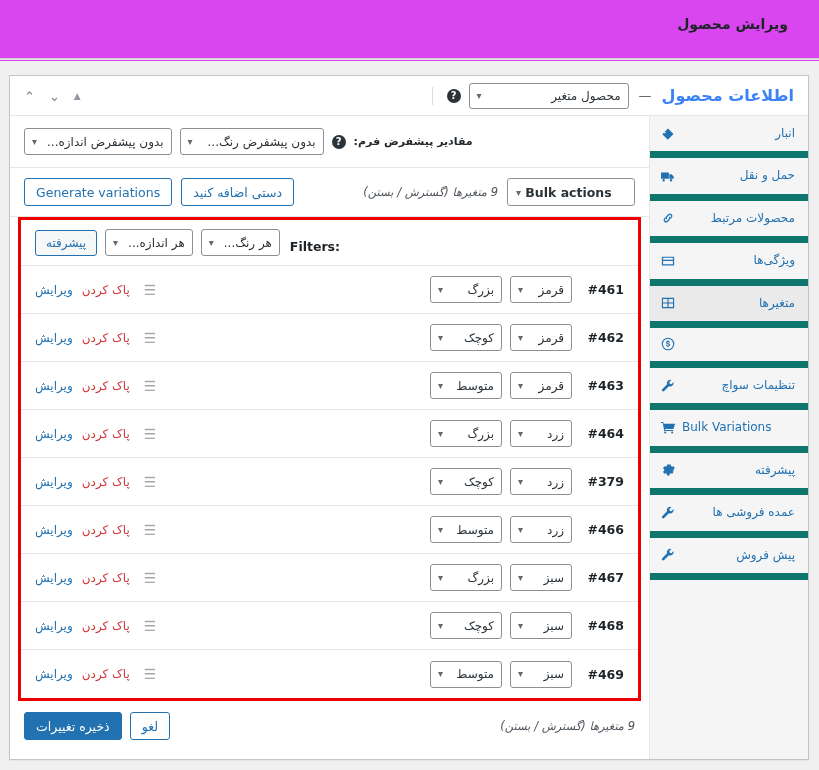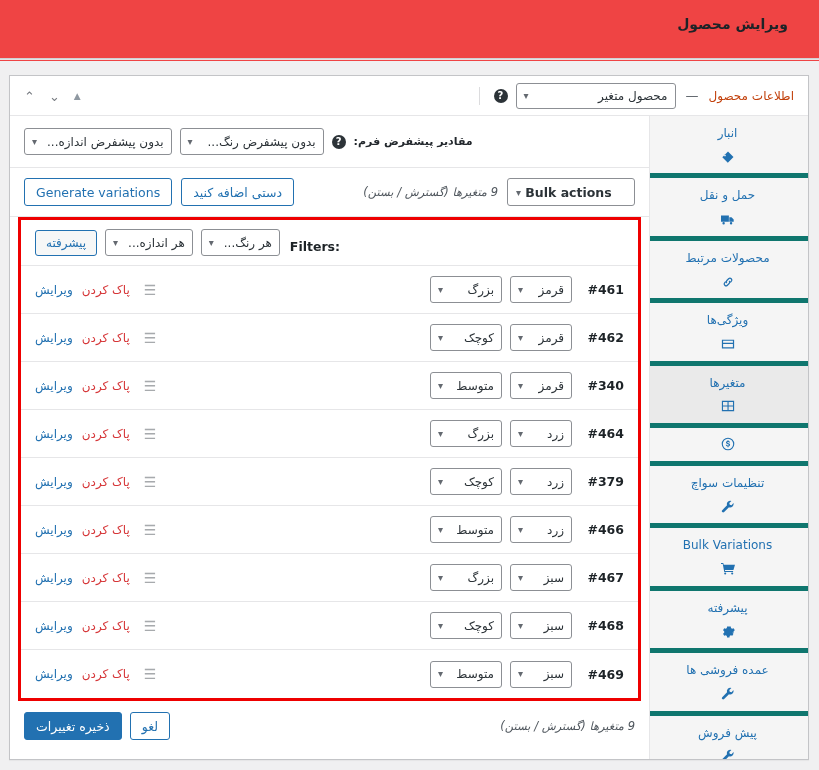--- a/index.html
+++ b/index.html
@@ -15,21 +15,21 @@
   #page {
     position: relative;
     width: 819px; height: 770px;
     background: #f0f0f1;
     direction: rtl;
   }
 
   
   .top-strip {
     position: absolute; top: 0; left: 0; width: 819px; height: 61px;
-    background: #ef4444;
+    background: #d946ef;
   }
   .page-title {
     position: absolute; top: 16px; right: 31px;
     font-size: 14px; font-weight: bold; color: #1d2327;
     letter-spacing: 0;
   }
   .top-rule {
     position: absolute; top: 58px; right: 0; width: 819px;
     height: 2px;
     background: linear-gradient(to bottom, #c9c9cc 0%, #dcdcde 60%, #eeeef0 100%);
@@ -50,21 +50,21 @@
     position: relative;
     height: 40px;
     border-bottom: 1px solid #e6e6e8;
     display: flex; align-items: center;
   }
   .pb-header-right {
     display: flex; align-items: center; gap: 8px;
     margin-right: 14px;
   }
   .pb-title {
-    font-size: 12px; font-weight: normal; color: #c2410c;
+    font-size: 16px; font-weight: bold; color: #3b82f6;
     white-space: nowrap;
   }
   .pb-dash { color: #50575e; margin: 0 2px; }
   .prod-type-select {
     width: 160px; height: 26px;
     border: 1px solid #8c8f94; border-radius: 3px;
     background: #fff;
     display: flex; align-items: center; justify-content: space-between;
     padding: 0 7px;
     font-size: 12px; color: #2c3338;
@@ -97,28 +97,27 @@
     background: #f5f5f5;
     border-left: 1px solid #e6e6e8;
     padding-top: 0;
     overflow: hidden;
   }
   .tab {
     position: relative;
     display: flex; align-items: center; justify-content: flex-end;
     gap: 7px;
     padding: 9px 13px 9px 10px;
-    border-bottom: 5px solid #0f766e;
+    border-bottom: 7px solid #0f766e;
     font-size: 12px;
     color: #2271b1;
     line-height: 1.45;
     min-height: 36px;
     text-align: right;
     cursor: pointer;
-    flex-direction: column;
   }
   .tab.active { background: #eaeaea; }
   .tab.active::after {
     content: ""; position: absolute; right: -1px; top: 0; bottom: 0;
     width: 0;
   }
   .tab .t-label { flex: 1 1 auto; text-align: right; }
   .tab .t-label.ltr { direction: ltr; text-align: left; }
   .tab .t-icon {
     flex: 0 0 auto; width: 15px; height: 15px;
@@ -482,21 +481,21 @@
               </span>
               <span class="v-spacer"></span>
               <span class="v-drag">☰</span>
               <span class="v-actions">
                 <span class="lnk lnk-remove">پاک کردن</span>
                 <span class="lnk lnk-edit">ویرایش</span>
               </span>
             </div>
 
             <div class="vrow">
-              <span class="v-id">#340</span>
+              <span class="v-id">#463</span>
               <span class="v-attrs">
                 <span class="sel sel-attr">
                   <span>قرمز</span>
                   <span class="chev">▾</span>
                 </span>
                 <span class="sel sel-attr wide">
                   <span>متوسط</span>
                   <span class="chev">▾</span>
                 </span>
               </span>

